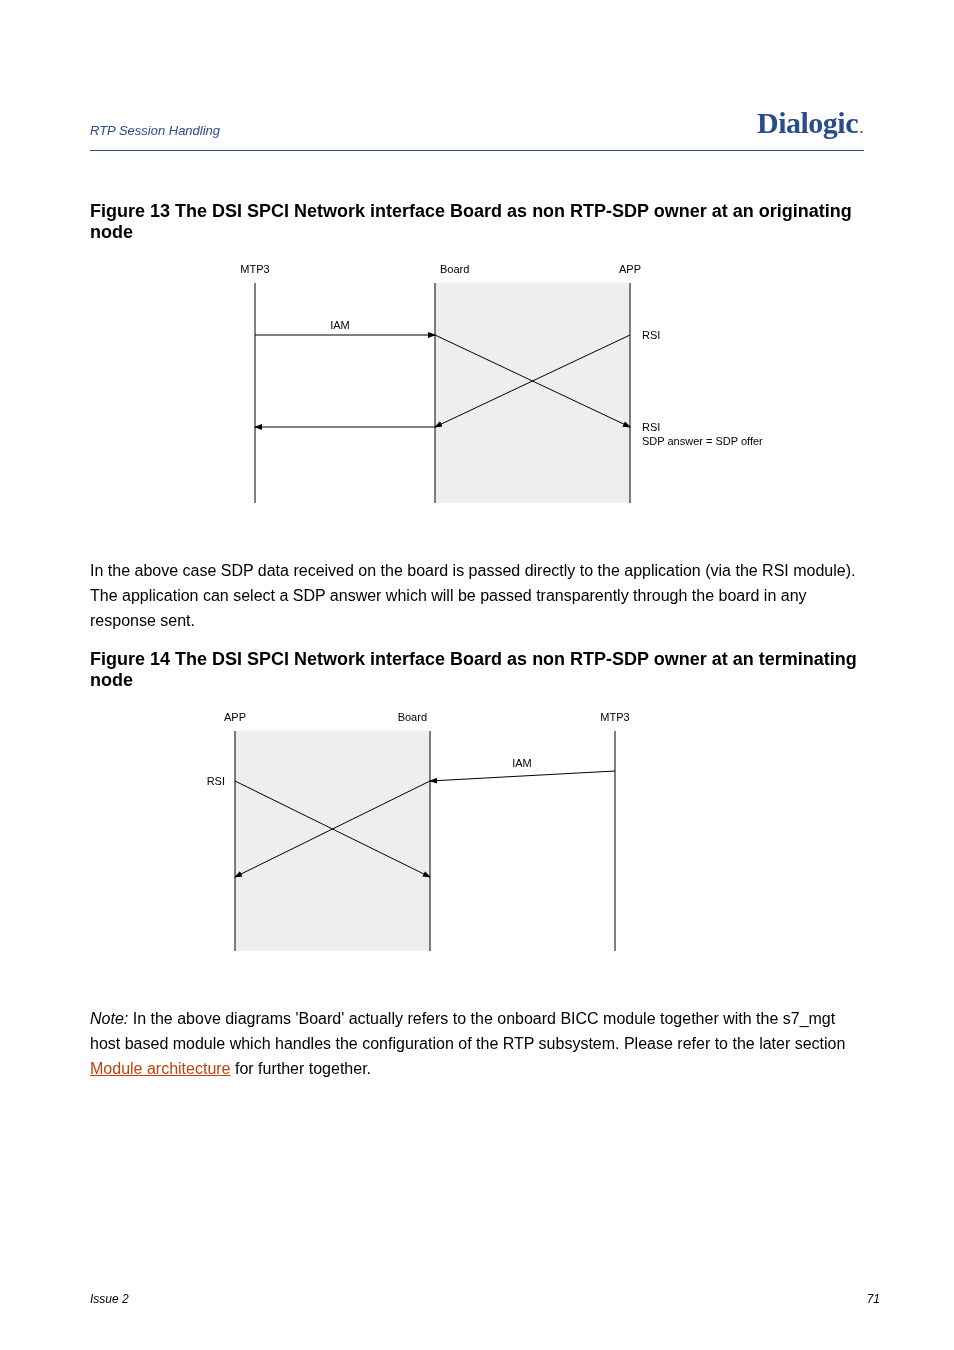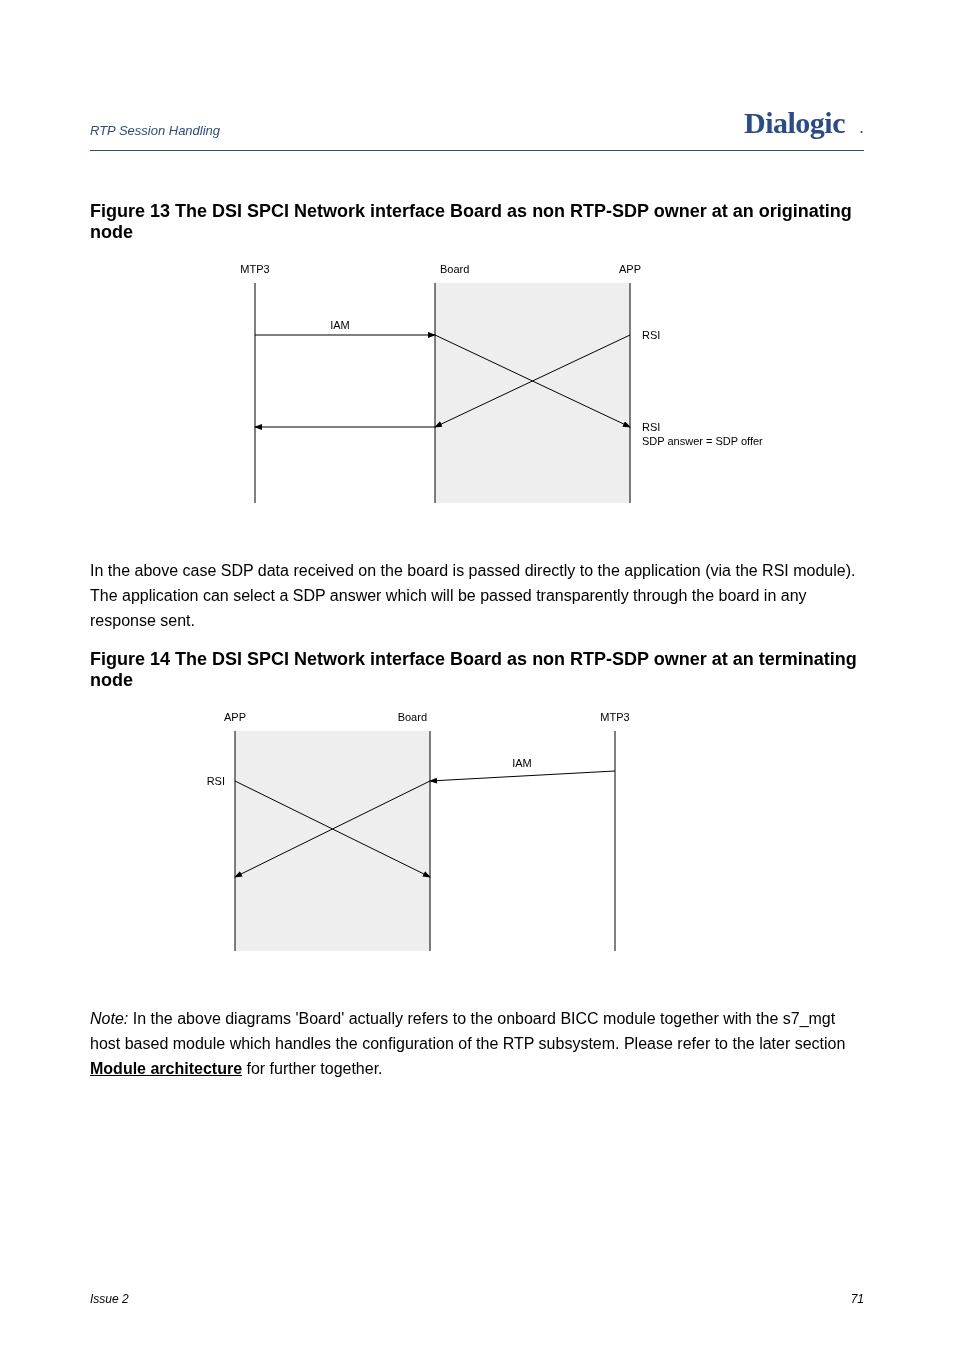--- a/index.html
+++ b/index.html
@@ -23,21 +23,21 @@
     margin-bottom: 12px;
   }
   .chapter-name {
     font-size: 13px;
     font-style: italic;
     color: #2a4b8d;
   }
   .logo {
     display: flex;
     align-items: baseline;
-    gap: 13px;
+    gap: 0;
   }
   .logo-text {
     font-family: Georgia, 'Times New Roman', serif;
     font-size: 30px;
     font-weight: bold;
     color: #2a4b8d;
     letter-spacing: -0.5px;
     line-height: 1;
   }
   .logo-dot {
@@ -65,26 +65,26 @@
     font-size: 11px;
     fill: #000;
     font-family: Arial, Helvetica, sans-serif;
   }
   .body-text {
     font-size: 16px;
     line-height: 1.55;
     margin-bottom: 16px;
   }
   .body-text.last { margin-bottom: 0; }
-  .link { color: #000000; text-decoration: underline; font-weight: bold; }
+  .link { color: #c2410c; text-decoration: underline; }
   .note-label { font-style: italic; }
   .footer {
     position: absolute;
     left: 90px;
-    right: 90px;
+    right: 74px;
     bottom: 44px;
     display: flex;
     justify-content: space-between;
     font-size: 12px;
     font-style: italic;
     color: #000;
   }
 </style>
 </head>
 <body>

